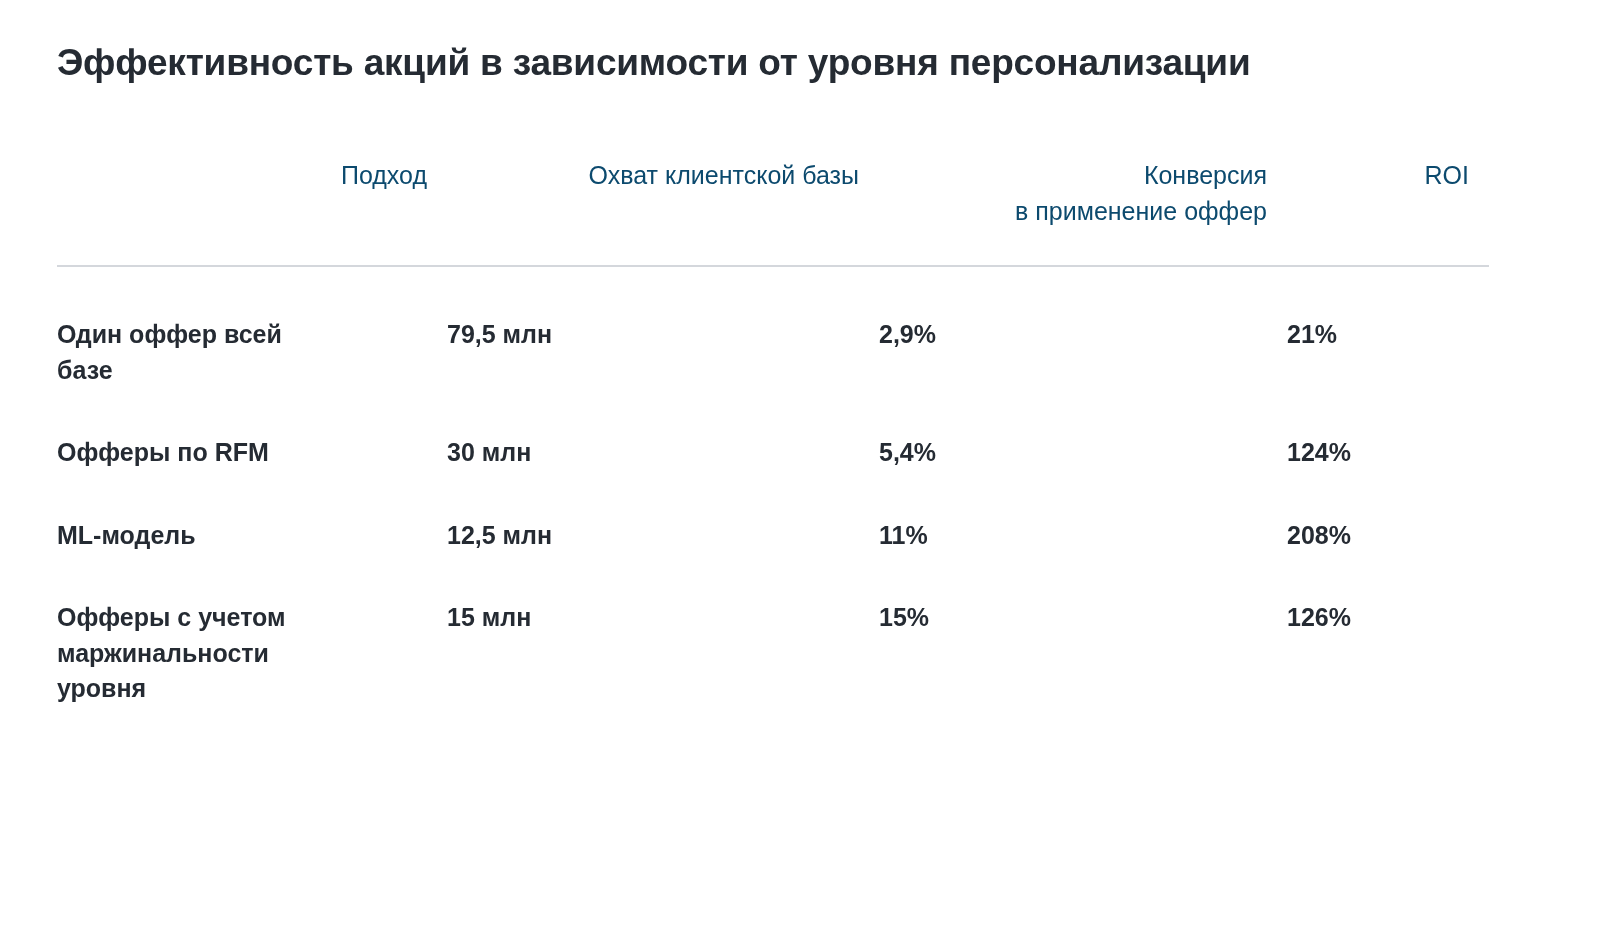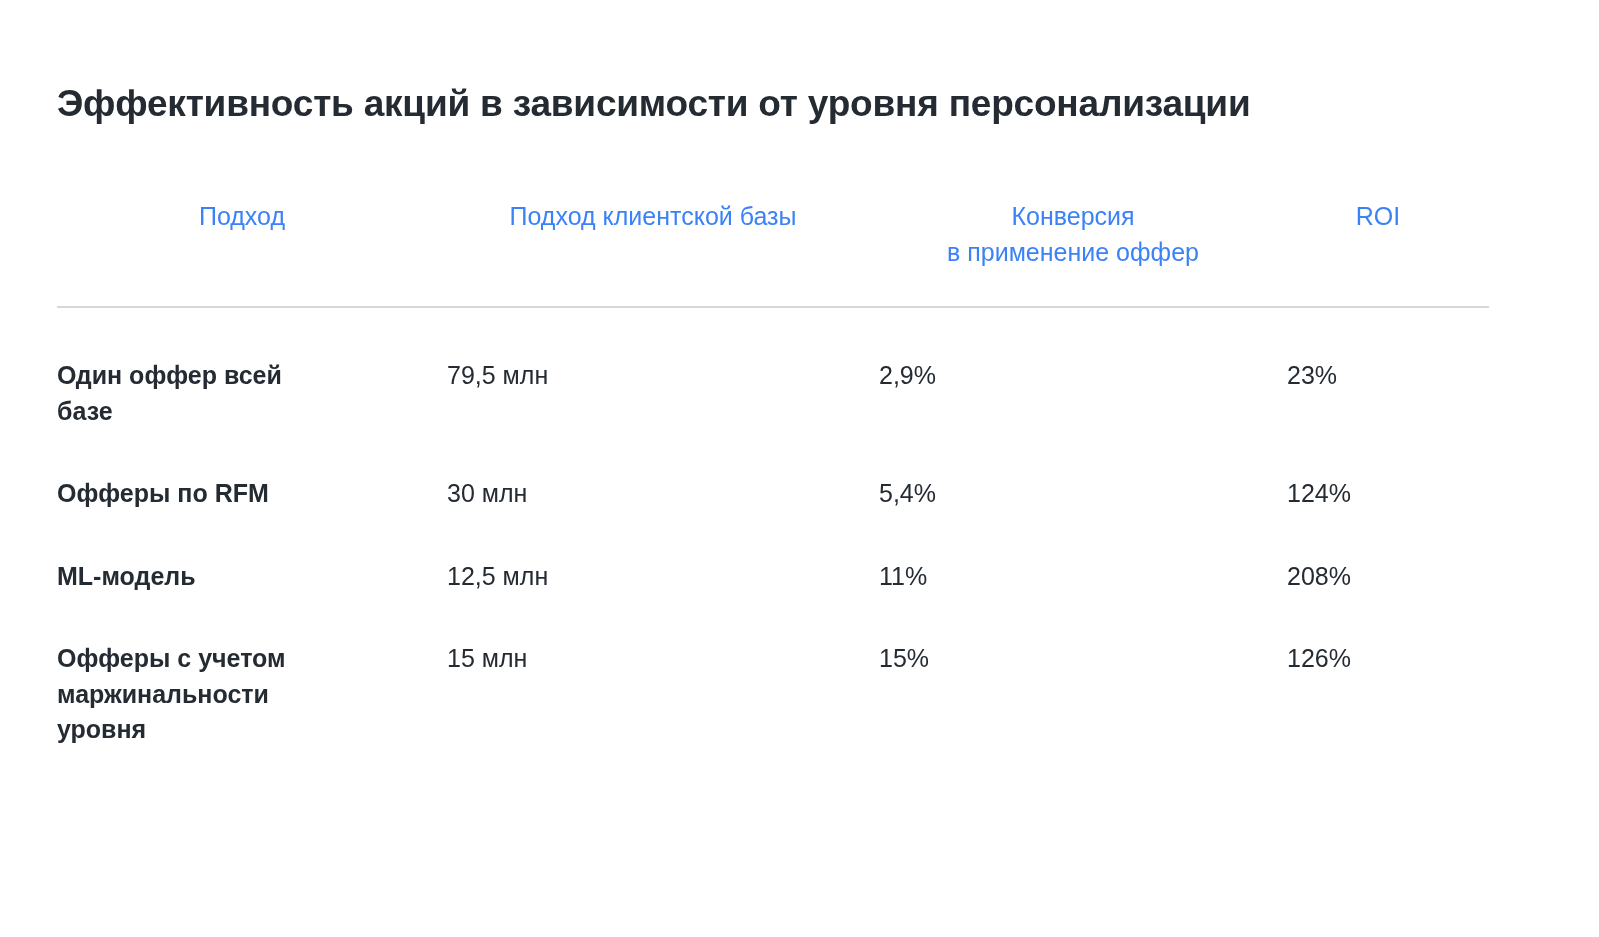--- a/index.html
+++ b/index.html
@@ -13,21 +13,20 @@
     font-family: "Liberation Sans", sans-serif;
     color: #252b33;
     -webkit-font-smoothing: antialiased;
   }
   .page {
     box-sizing: border-box;
     width: 1599px;
     height: 703px;
     padding: 26px 60px 4px 57px;
     position: relative;
-    margin-top: 41px;
   }
   .title {
     font-size: 37px;
     line-height: 1.25;
     font-weight: 700;
     letter-spacing: -0.2px;
     color: #252b33;
     margin: 0 0 0 0;
     padding-top: 14px;
   }
@@ -36,38 +35,38 @@
     border-collapse: collapse;
     margin-top: 72px;
     table-layout: fixed;
   }
   table.data-table col.c0 { width: 390px; }
   table.data-table col.c1 { width: 432px; }
   table.data-table col.c2 { width: 408px; }
   table.data-table col.c3 { width: 202px; }
 
   thead th {
-    text-align: center;
+    text-align: right;
     vertical-align: top;
     font-size: 25px;
     line-height: 1.42;
     font-weight: 400;
-    color: #3b82f6;
+    color: #0c4a6e;
     padding: 0 20px 36px 0;
     border-bottom: 2px solid #d4d7dc;
   }
   thead th .hdr-line {
     display: block;
     white-space: pre-line;
   }
   tbody td {
     vertical-align: top;
     font-size: 25px;
     line-height: 1.42;
-    font-weight: 400;
+    font-weight: 700;
     color: #252b33;
     padding: 47px 20px 0 0;
   }
   tbody td.approach {
     font-weight: 700;
     padding-right: 60px;
   }
   tbody tr:first-child td {
     padding-top: 50px;
   }
@@ -88,38 +87,38 @@
         <col class="c1">
         <col class="c2">
         <col class="c3">
     </colgroup>
     <thead>
       <tr>
         <th>
           <span class="hdr-line">Подход</span>
         </th>
         <th>
-          <span class="hdr-line">Подход клиентской базы</span>
+          <span class="hdr-line">Охват клиентской базы</span>
         </th>
         <th>
           <span class="hdr-line">Конверсия
 в применение оффер</span>
         </th>
         <th>
           <span class="hdr-line">ROI</span>
         </th>
       </tr>
     </thead>
     <tbody>
       <tr>
         <td class="approach nowrap-cell">Один оффер всей
 базе</td>
         <td>79,5 млн</td>
         <td>2,9%</td>
-        <td>23%</td>
+        <td>21%</td>
       </tr>
       <tr>
         <td class="approach nowrap-cell">Офферы по RFM</td>
         <td>30 млн</td>
         <td>5,4%</td>
         <td>124%</td>
       </tr>
       <tr>
         <td class="approach nowrap-cell">ML-модель</td>
         <td>12,5 млн</td>

